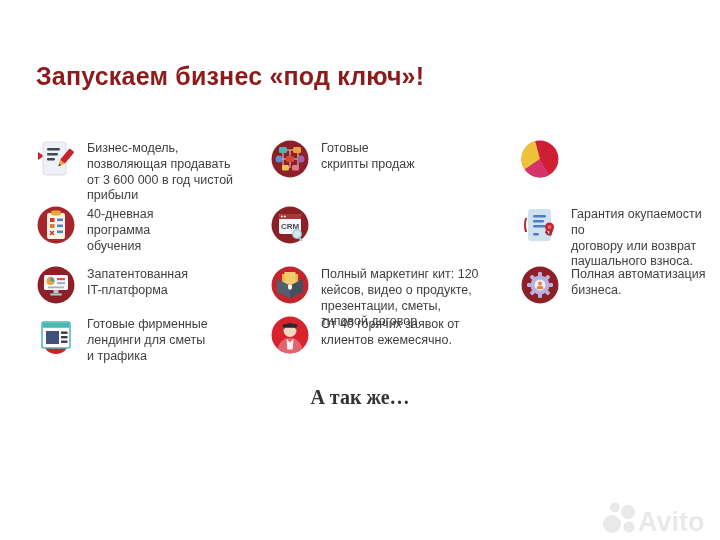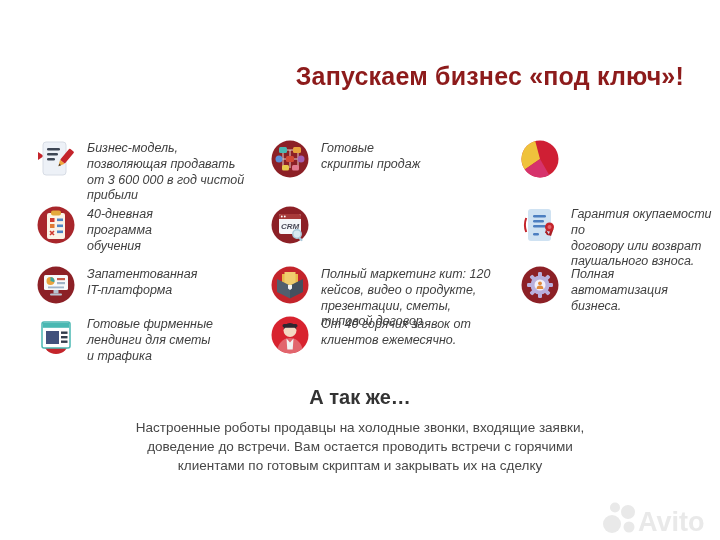--- a/index.html
+++ b/index.html
@@ -5,48 +5,47 @@
   * { margin:0; padding:0; box-sizing:border-box; }
   html,body { width:720px; height:540px; }
   body {
     background:#ffffff;
     font-family:"Liberation Sans", sans-serif;
     position:relative;
     overflow:hidden;
   }
   .page { padding:62px 8px 0 36px; }
   .title {
-    text-align:right;
+    text-align:left;
     color:#8d1b1b;
     font-size:25px;
     font-weight:bold;
     letter-spacing:.2px;
     padding-right:28px;
   }
   .features {
     margin-top:48px;
     display:grid;
     grid-auto-flow:column;
     grid-template-columns:234px 250px 192px;
     grid-template-rows:66px 60px 50px auto;
-    font-style:italic;
   }
   .feature { display:flex; gap:11px; align-items:flex-start; }
   .icon { width:40px; height:40px; flex:0 0 40px; }
   .icon svg { display:block; width:100%; height:100%; }
   .txt {
     font-size:12.5px;
     line-height:1.26;
     color:#3f3f3f;
     white-space:pre-line;
     padding-top:2px;
     font-weight:500;
   }
   .also { text-align:center; margin-top:22px; padding-right:28px; }
-  .also-heading { font-size:20px; font-weight:bold; color:#333333; }
+  .also-heading { font-size:20px; font-weight:bold; color:#333333;font-family:Liberation Serif, serif; }
   .also-text {
     margin:10px auto 0;
     font-size:13.5px;
     line-height:1.38;
     color:#474747;
     white-space:pre-line;
     max-width:560px;
   }
   .watermark {
     position:absolute;
@@ -257,23 +256,20 @@
         </svg>
       </span>
       <span class="txt">Полная автоматизация
 бизнеса.</span>
     </div>
 
   </div>
 
   <div class="also">
     <h2 class="also-heading">А так же…</h2>
-    <p class="also-text">Настроенные роботы продавцы на холодные звонки, входящие заявки,
-доведение до встречи. Вам остается проводить встречи с горячими
-клиентами по готовым скриптам и закрывать их на сделку</p>
   </div>
 
 </div>
 
 <div class="watermark">
   <svg viewBox="0 0 112 40" width="112" height="40">
     <g fill="#e9e9e9">
       <circle cx="10" cy="26" r="9"></circle>
       <circle cx="13" cy="9.5" r="5"></circle>
       <circle cx="26" cy="14" r="7"></circle>

